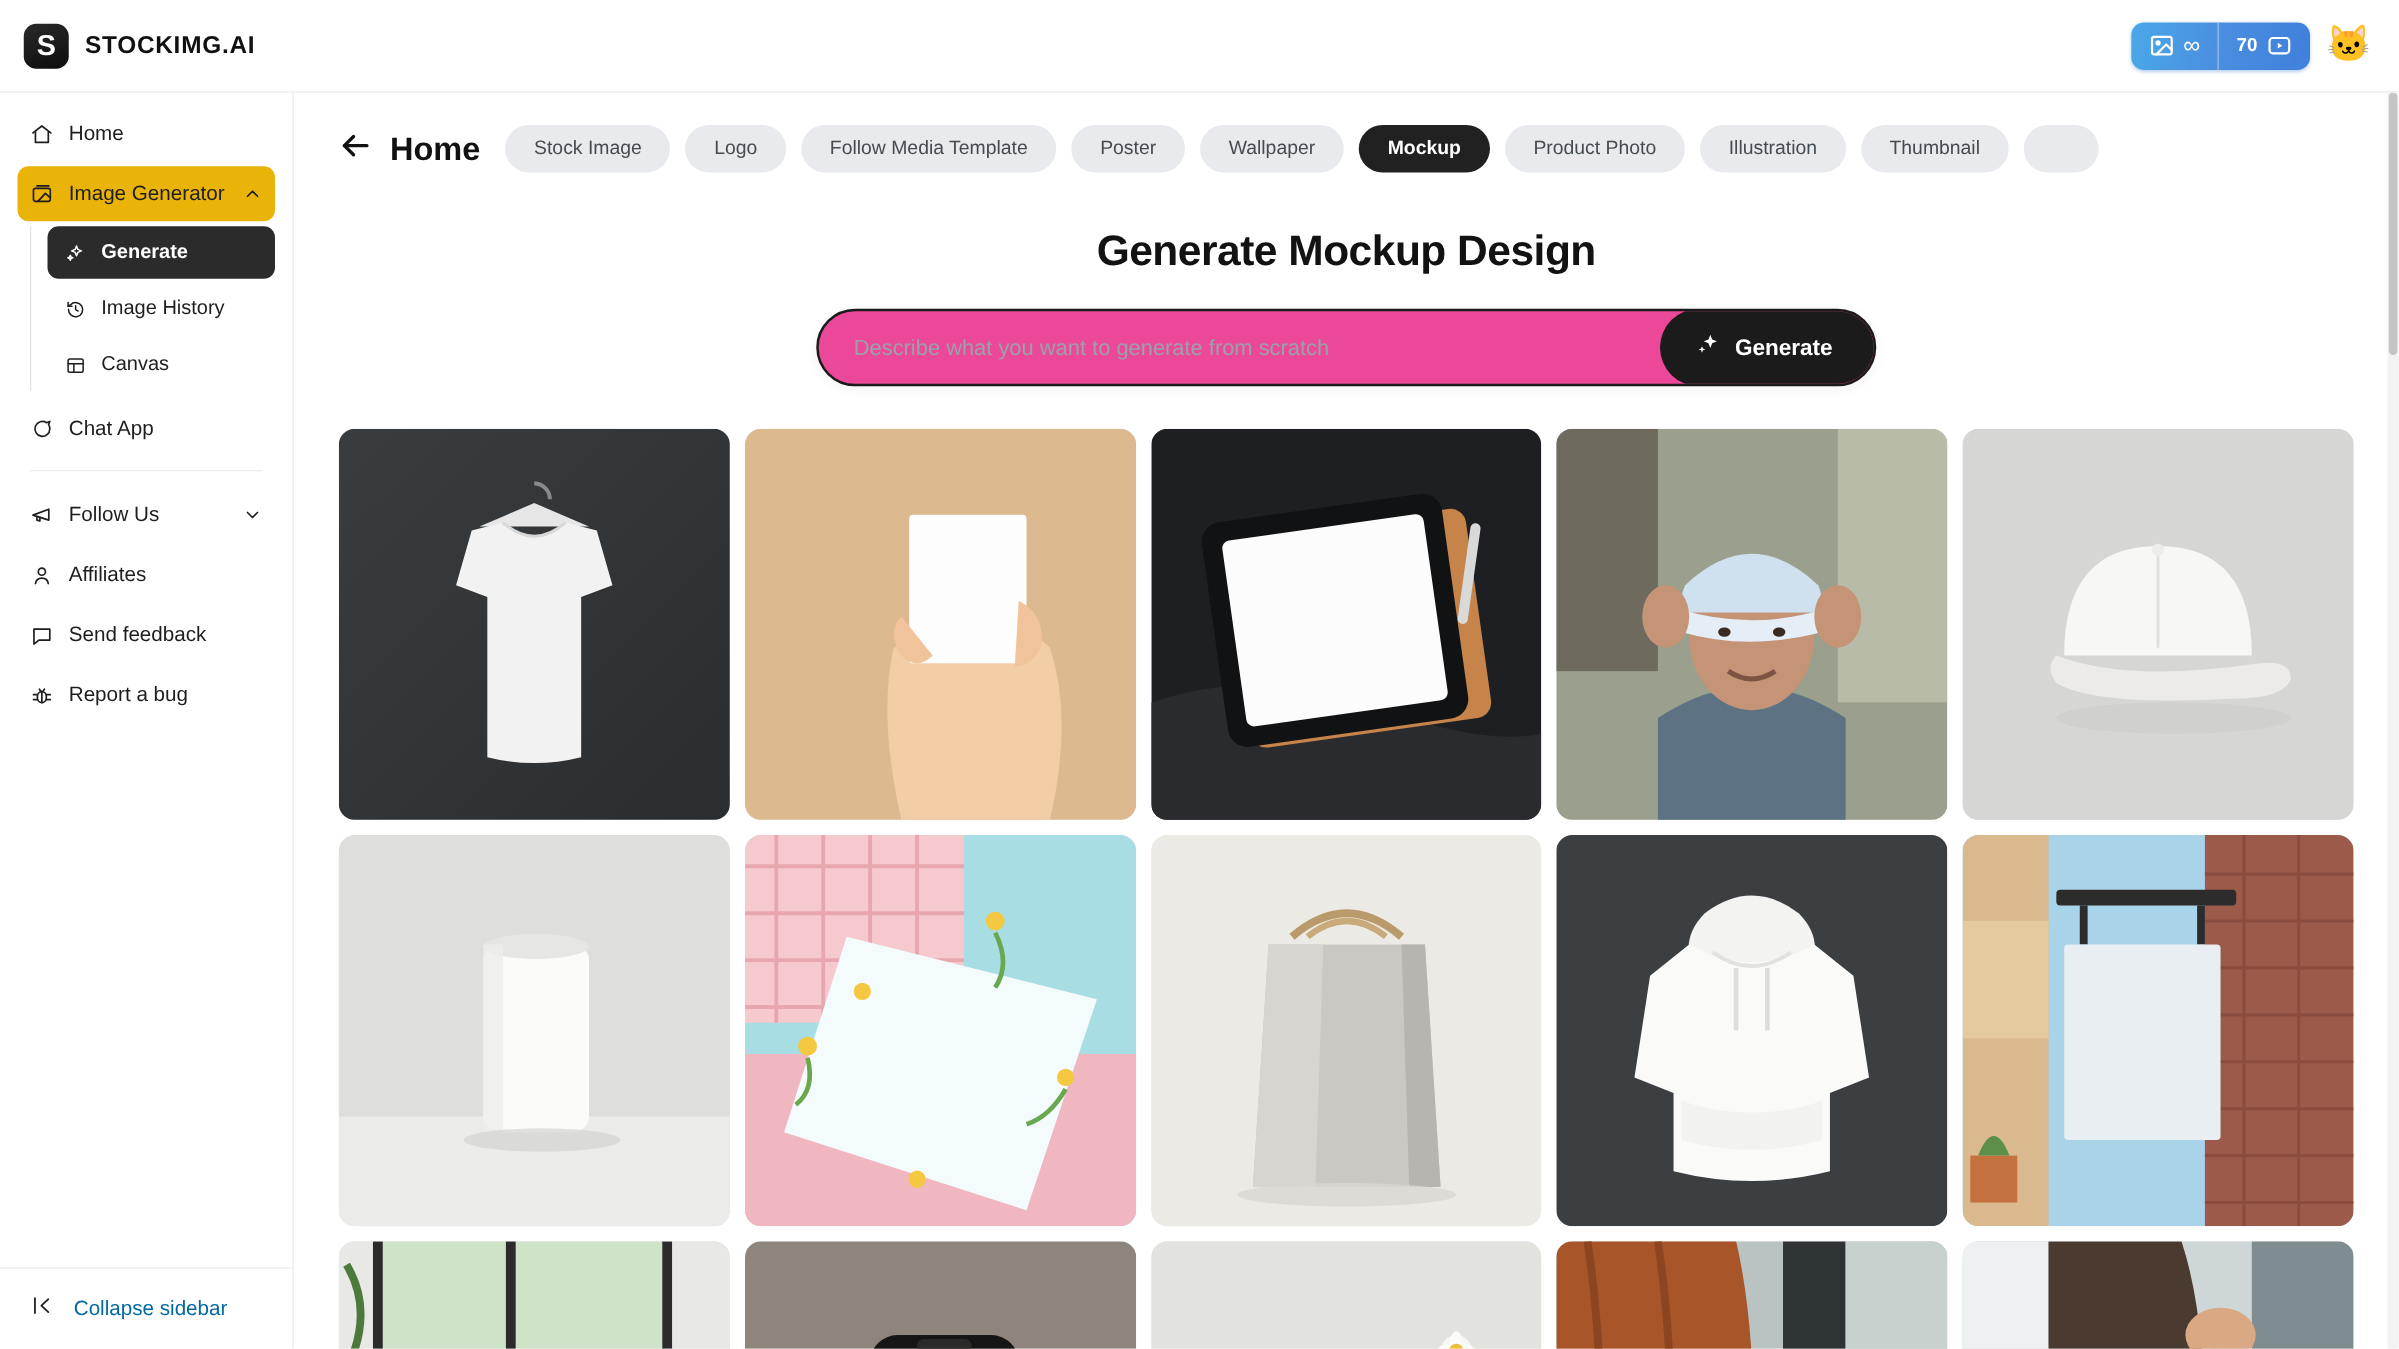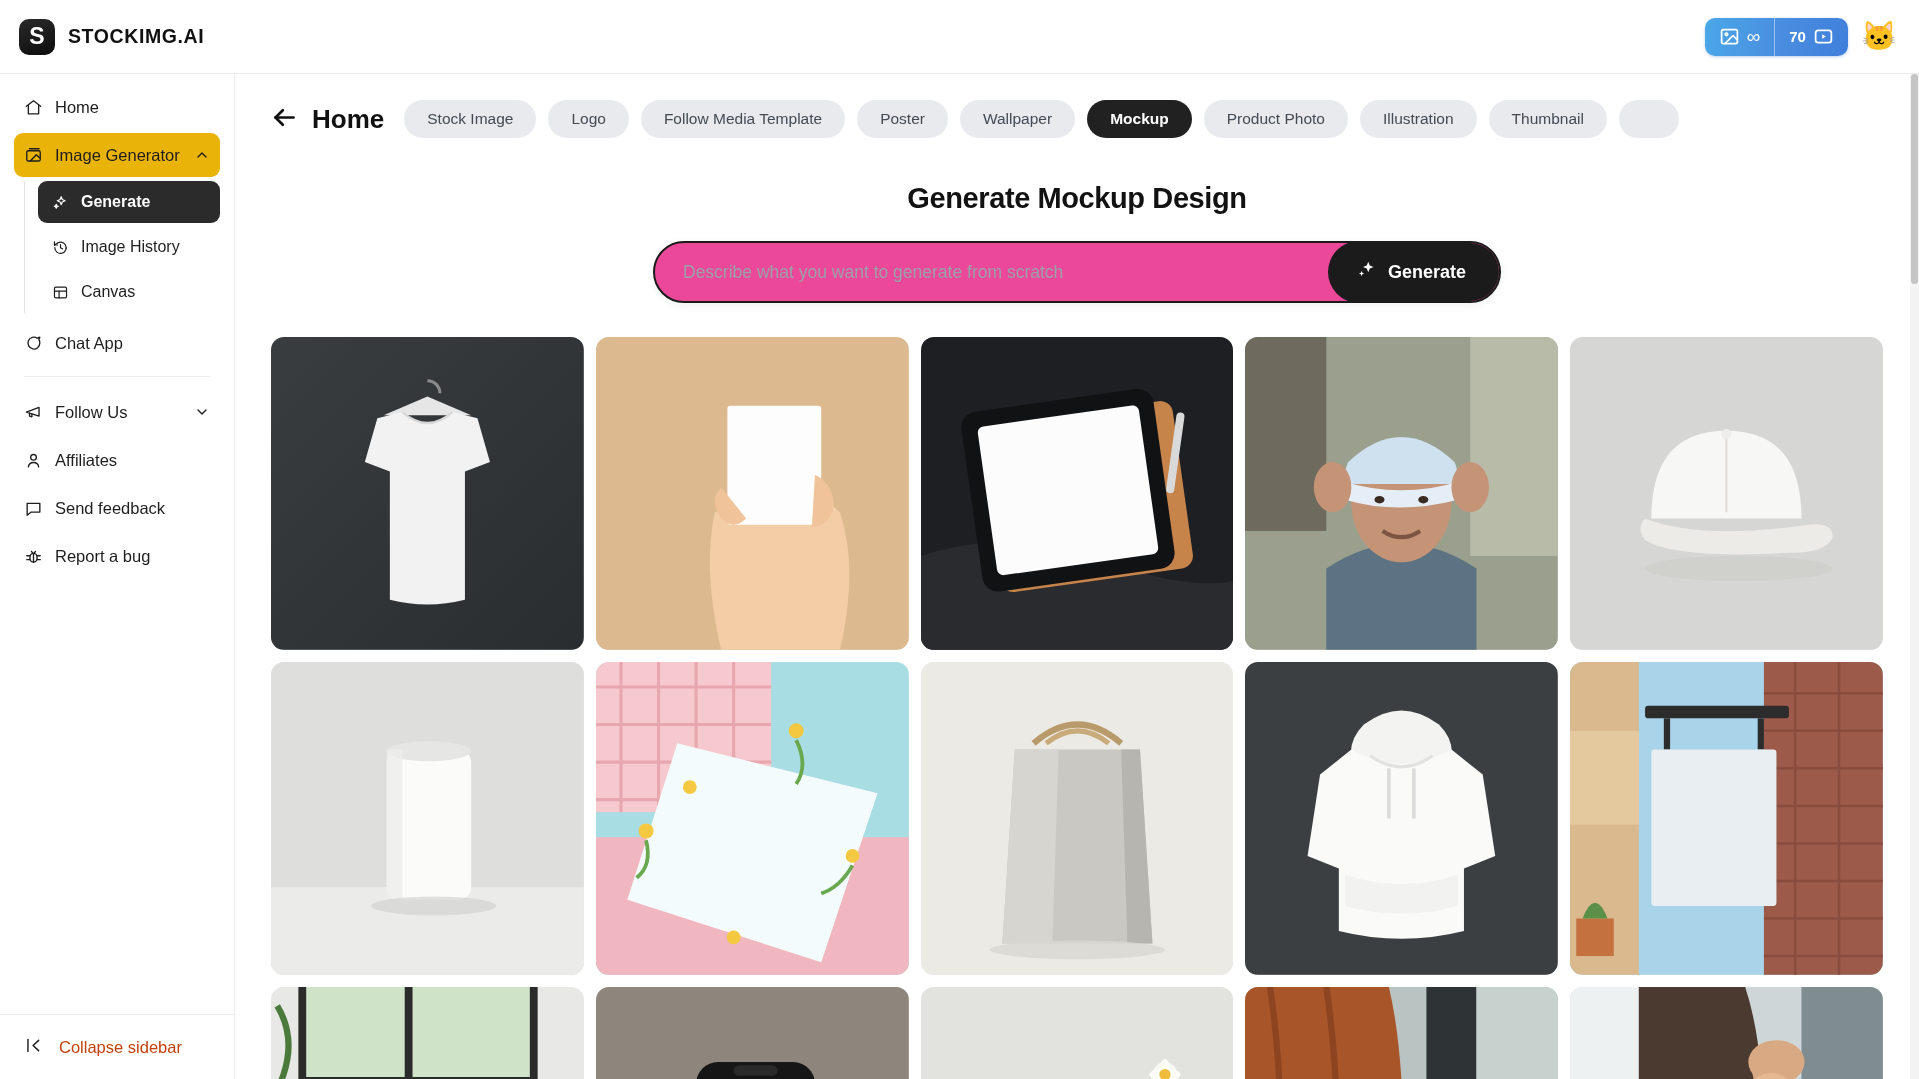--- a/index.html
+++ b/index.html
@@ -86,21 +86,21 @@
   .sub-item .ico { width: 18px; display: flex; align-items: center; justify-content: center; flex: 0 0 18px; }
 
   .side-divider { height: 1px; background: #ececec; margin: 11px 10px 13px 10px; }
 
   .sidebar-foot {
     border-top: 1px solid #ececec;
     padding: 9px 24px;
   }
   .collapse-row {
     display: flex; align-items: center; gap: 16px;
-    height: 46px; font-size: 16.5px; color: #c2410c; cursor: pointer;
+    height: 46px; font-size: 16.5px; color: #0369a1; cursor: pointer;
   }
 
   
   .main { flex: 1; display: flex; flex-direction: column; min-width: 0; position: relative; }
 
   .tabbar {
     display: flex; align-items: center; gap: 12px;
     padding: 26px 0 22px 36px;
     min-height: 74px;
     overflow: hidden;
@@ -115,21 +115,21 @@
     display: flex; align-items: center; justify-content: center;
     background: #e8eaed; color: #444b52; font-size: 15.5px;
     white-space: nowrap; cursor: pointer;
   }
   .pill.active { background: #212121; color: #fff; font-weight: bold; }
 
   .content { flex: 1; overflow: hidden; padding: 0 36px; position: relative; }
 
   .page-title {
     text-align: center;
-    font-size: 29px; font-weight: bold; color: #121212;
+    font-size: 34px; font-weight: bold; color: #121212;
     letter-spacing: -0.4px;
     margin: 22px 0 26px 0;
   }
 
   .prompt-wrap { display: flex; justify-content: center; margin-bottom: 34px; }
   .prompt-bar {
     width: 848px; height: 62px;
     border: 2px solid #1b1b1b; border-radius: 32px;
     display: flex; align-items: center;
     background: #ec4899; overflow: hidden;

